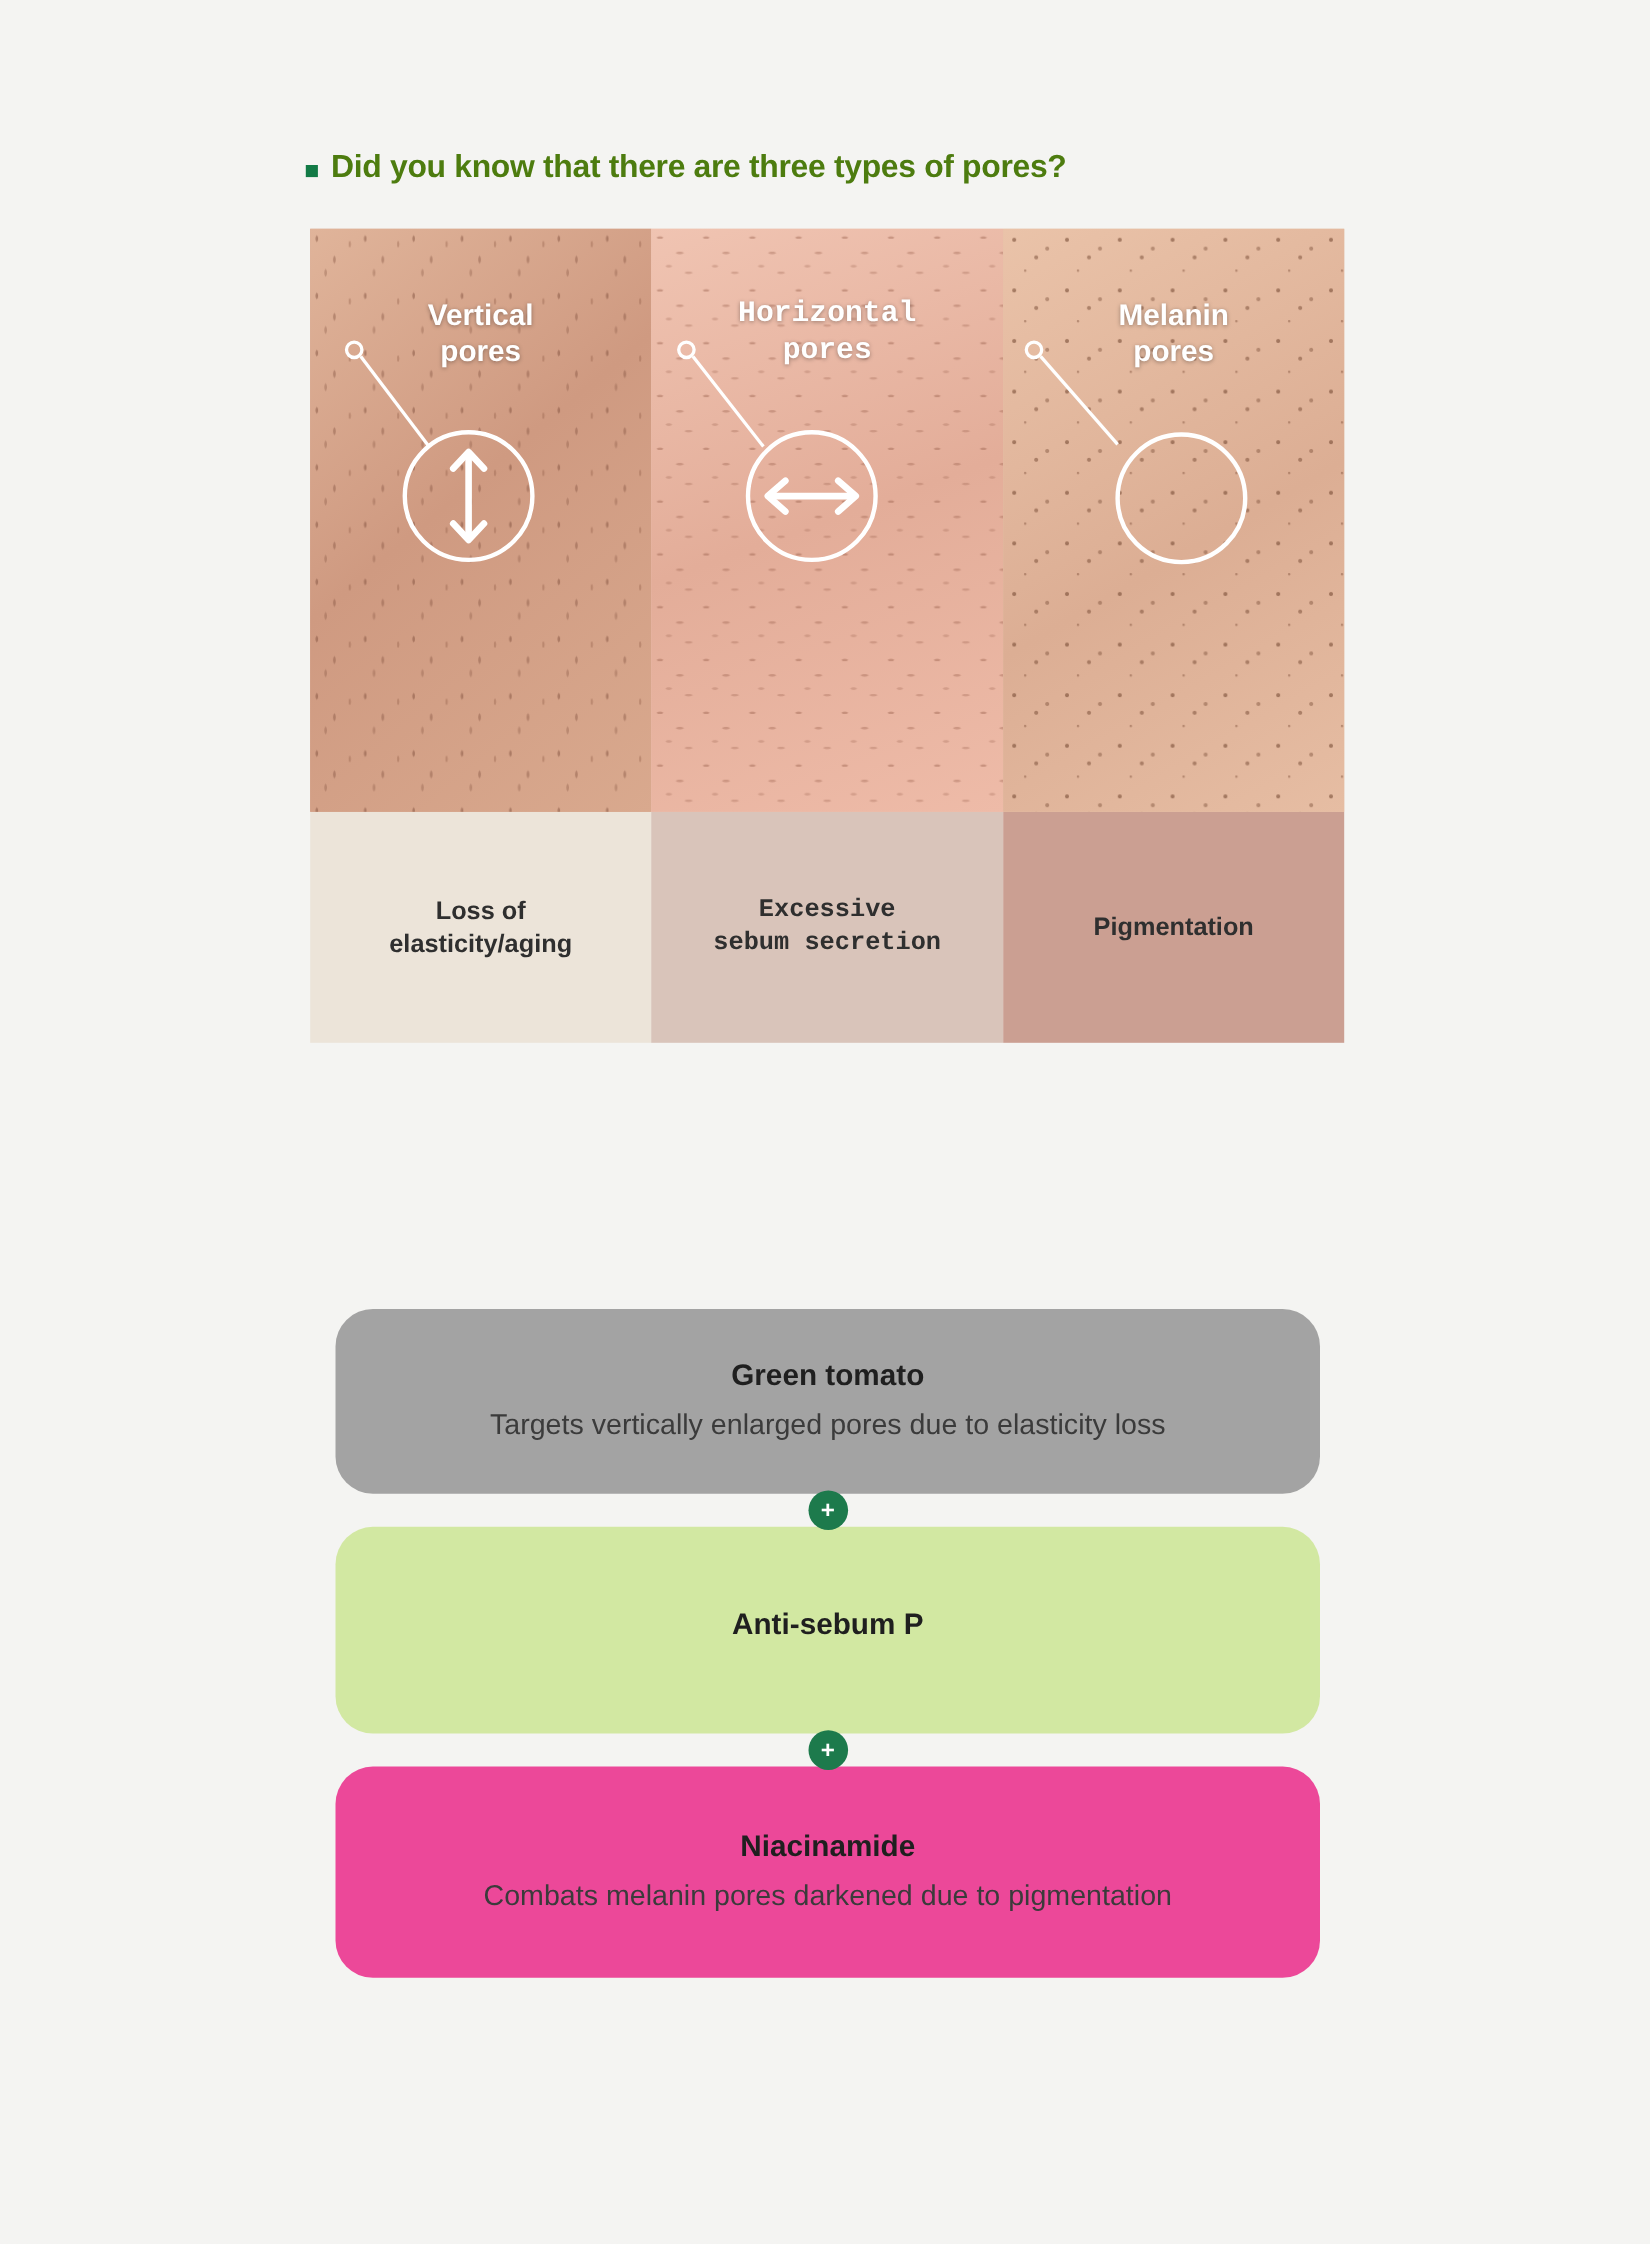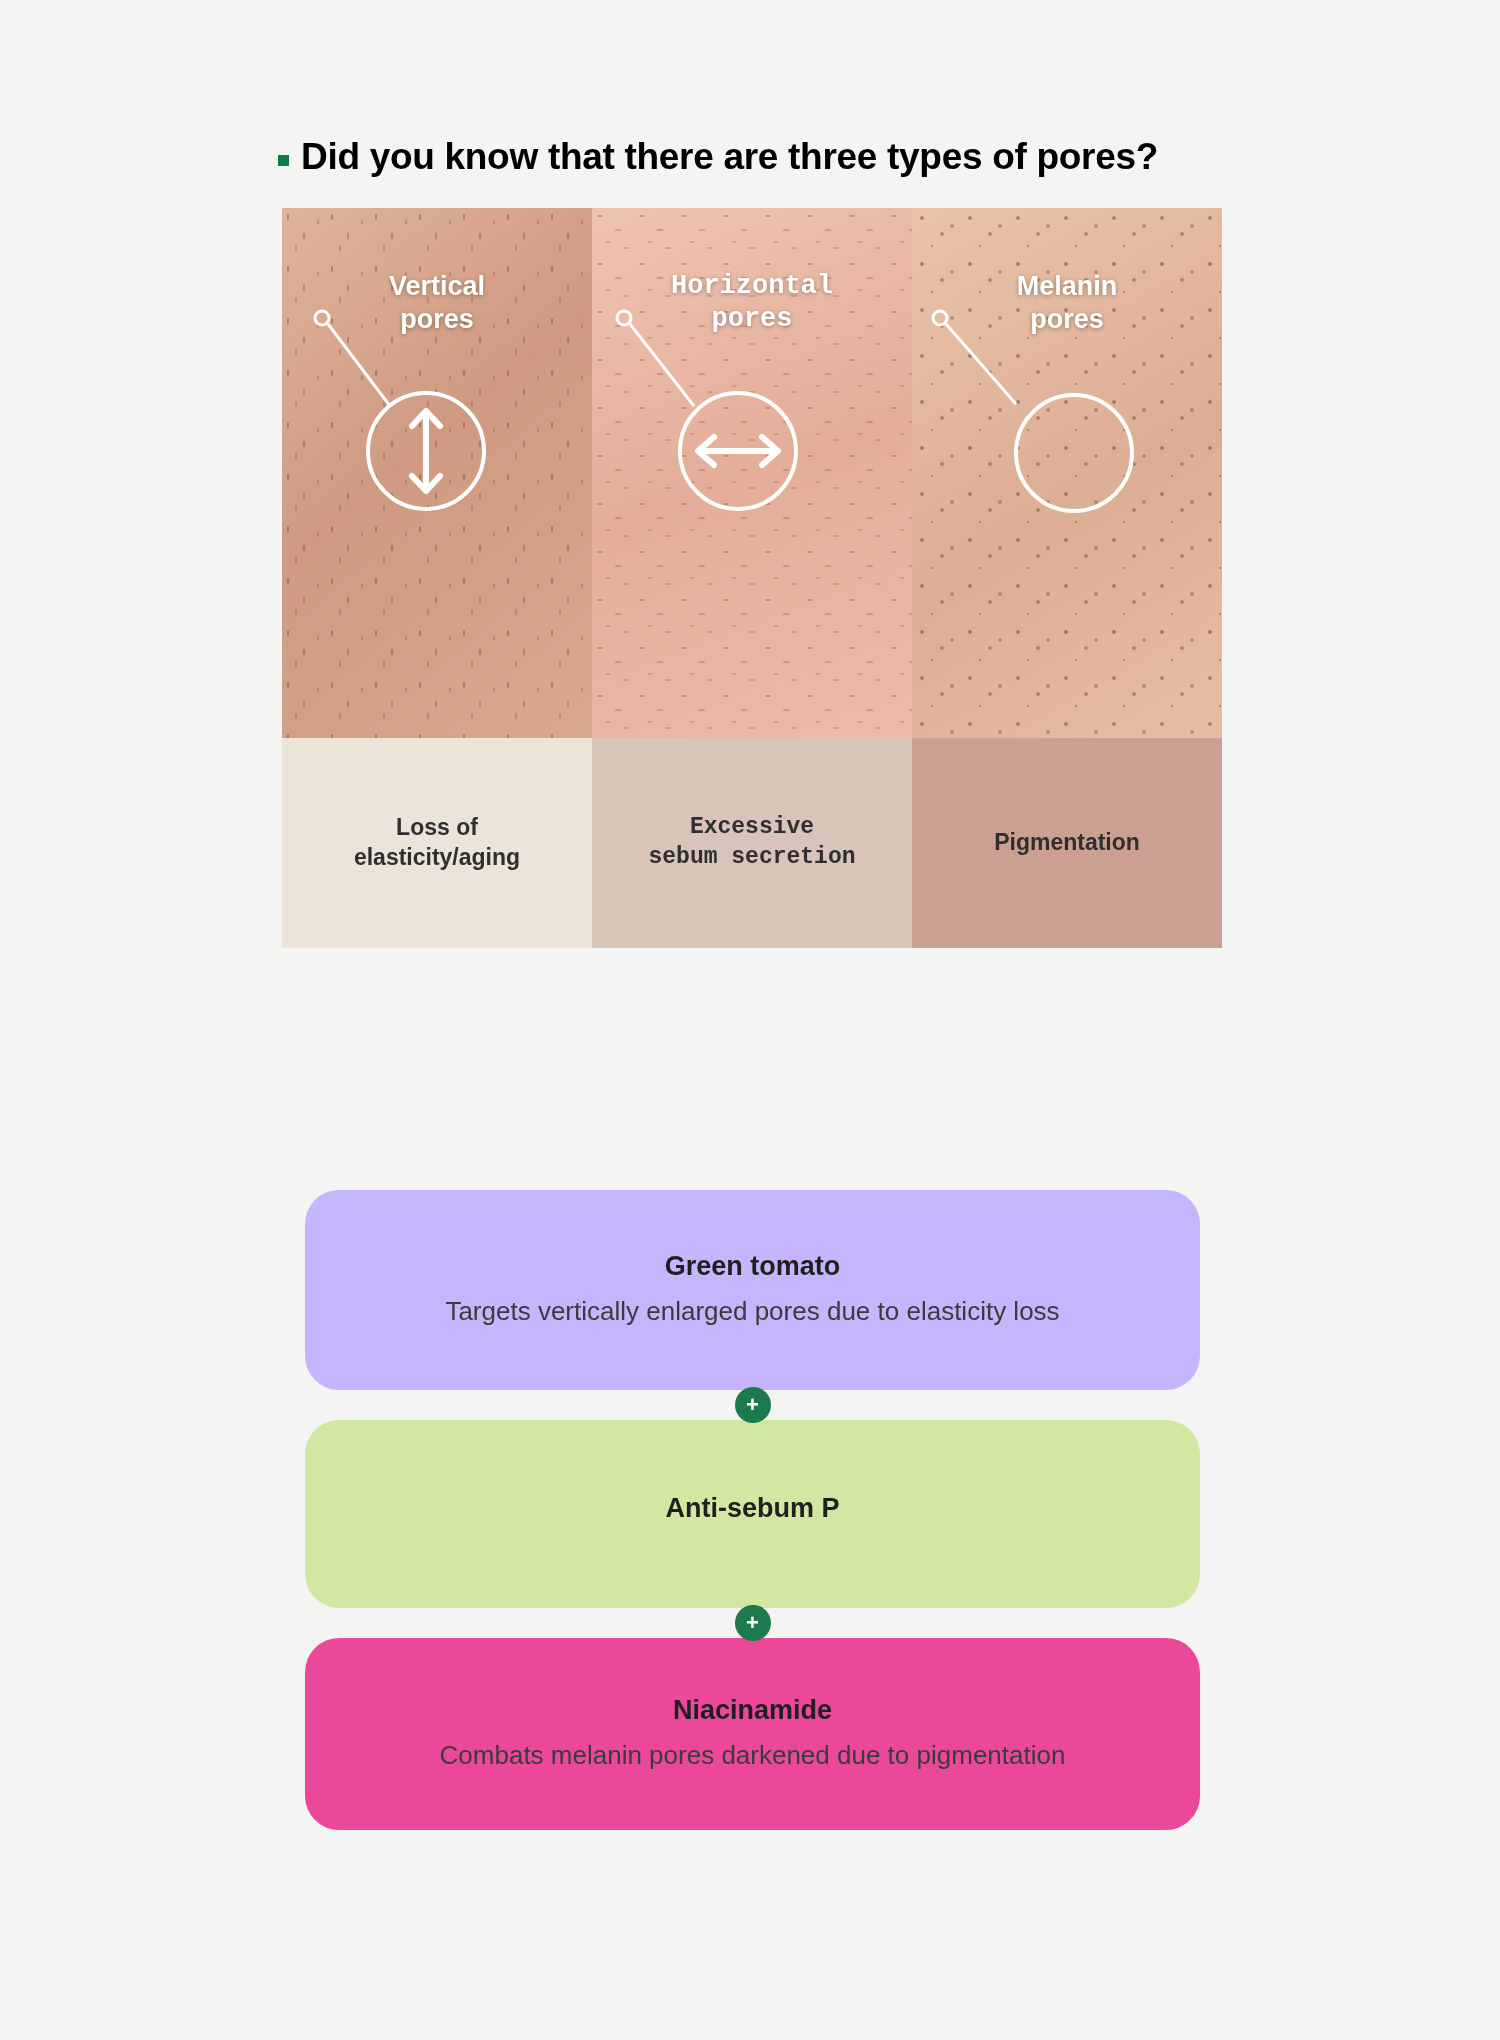--- a/index.html
+++ b/index.html
@@ -30,23 +30,23 @@
     gap: 12px;
   }
   .bullet-square {
     width: 11px;
     height: 11px;
     background: #127a46;
     display: inline-block;
     margin-top: 6px;
   }
   .sec1-heading-text {
-    font-size: 37px;
-    font-weight: bold;
-    color: #000000;
+    font-size: 29px;
+    font-weight: bold;
+    color: #4d7c0f;
     letter-spacing: -0.3px;
     white-space: nowrap;
   }
 
   
   .panels {
     position: absolute;
     left: 282px;
     top: 208px;
     width: 940px;
@@ -163,21 +163,21 @@
   }
   .card {
     border-radius: 34px;
     text-align: center;
     box-sizing: border-box;
     display: flex;
     flex-direction: column;
     justify-content: center;
     align-items: center;
   }
-  .card.c1 { background: #c4b5fd; height: 200px; }
+  .card.c1 { background: #a3a3a3; height: 168px; }
   .card.c2 { background: #d2e8a2; height: 188px; }
   .card.c3 { background: #ec4899; height: 192px; }
 
   .card-title {
     font-size: 27px;
     font-weight: bold;
     color: #1f1f1f;
     margin-bottom: 12px;
   }
   .card-desc {

